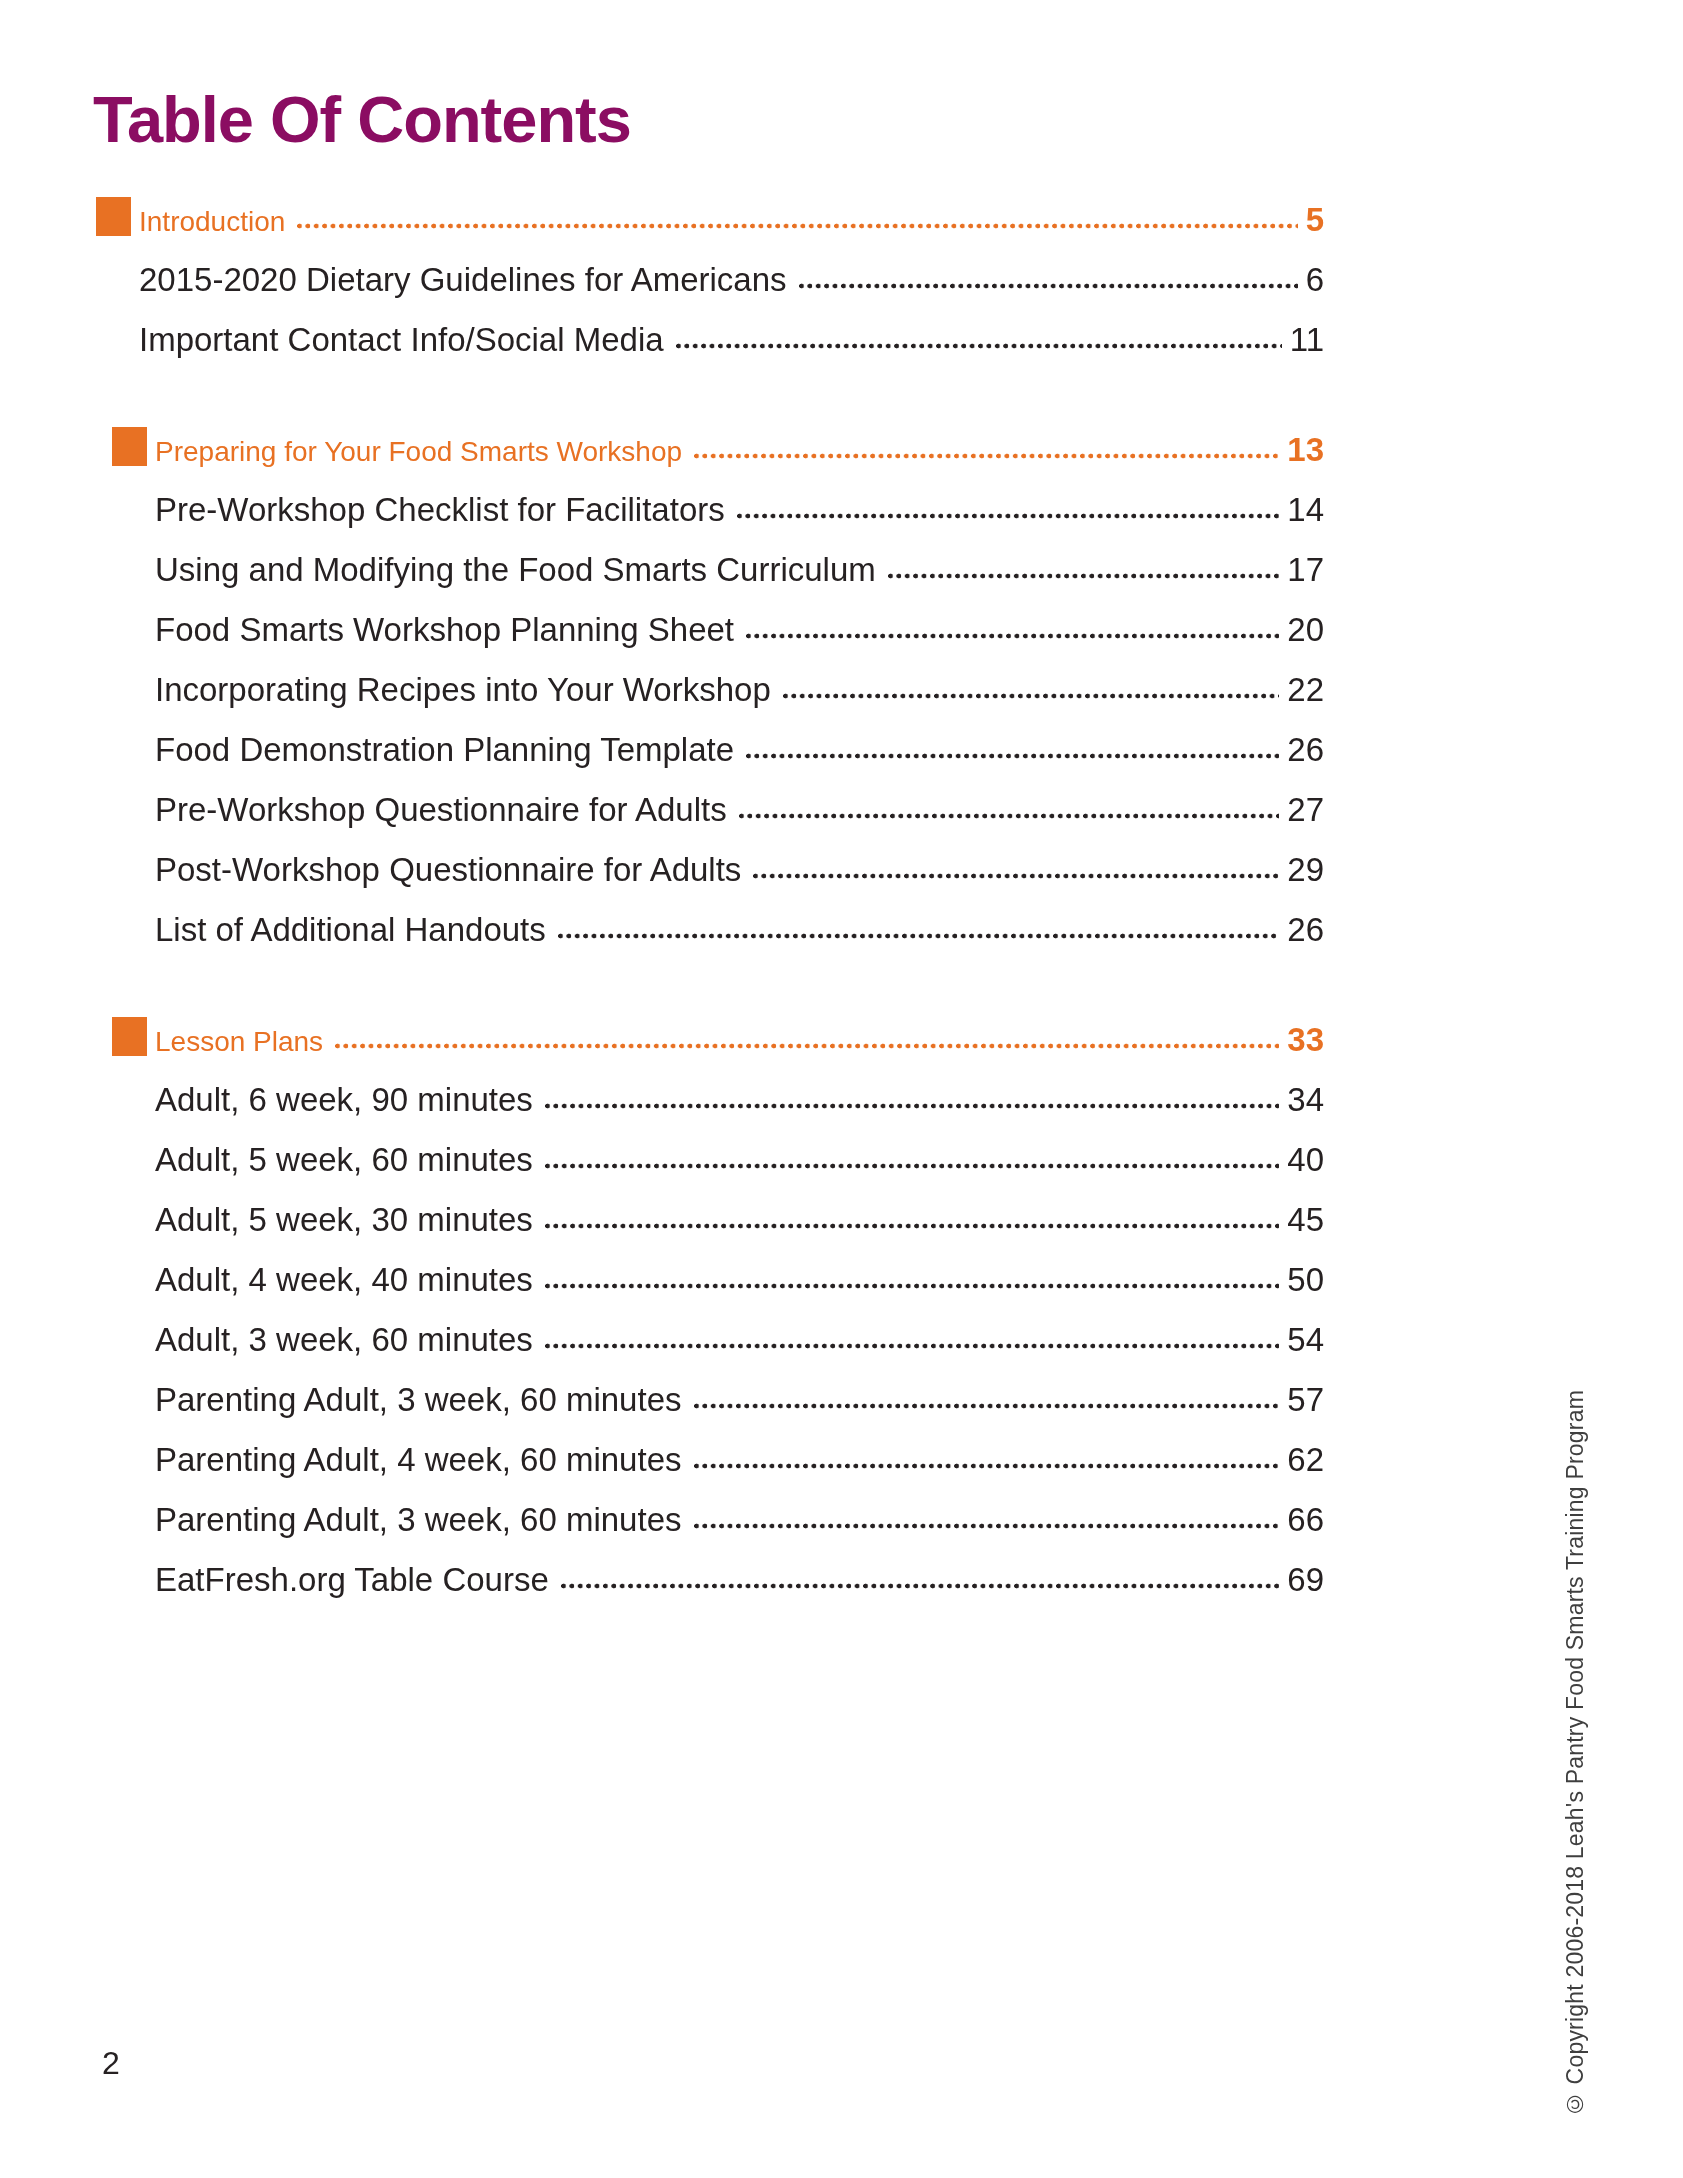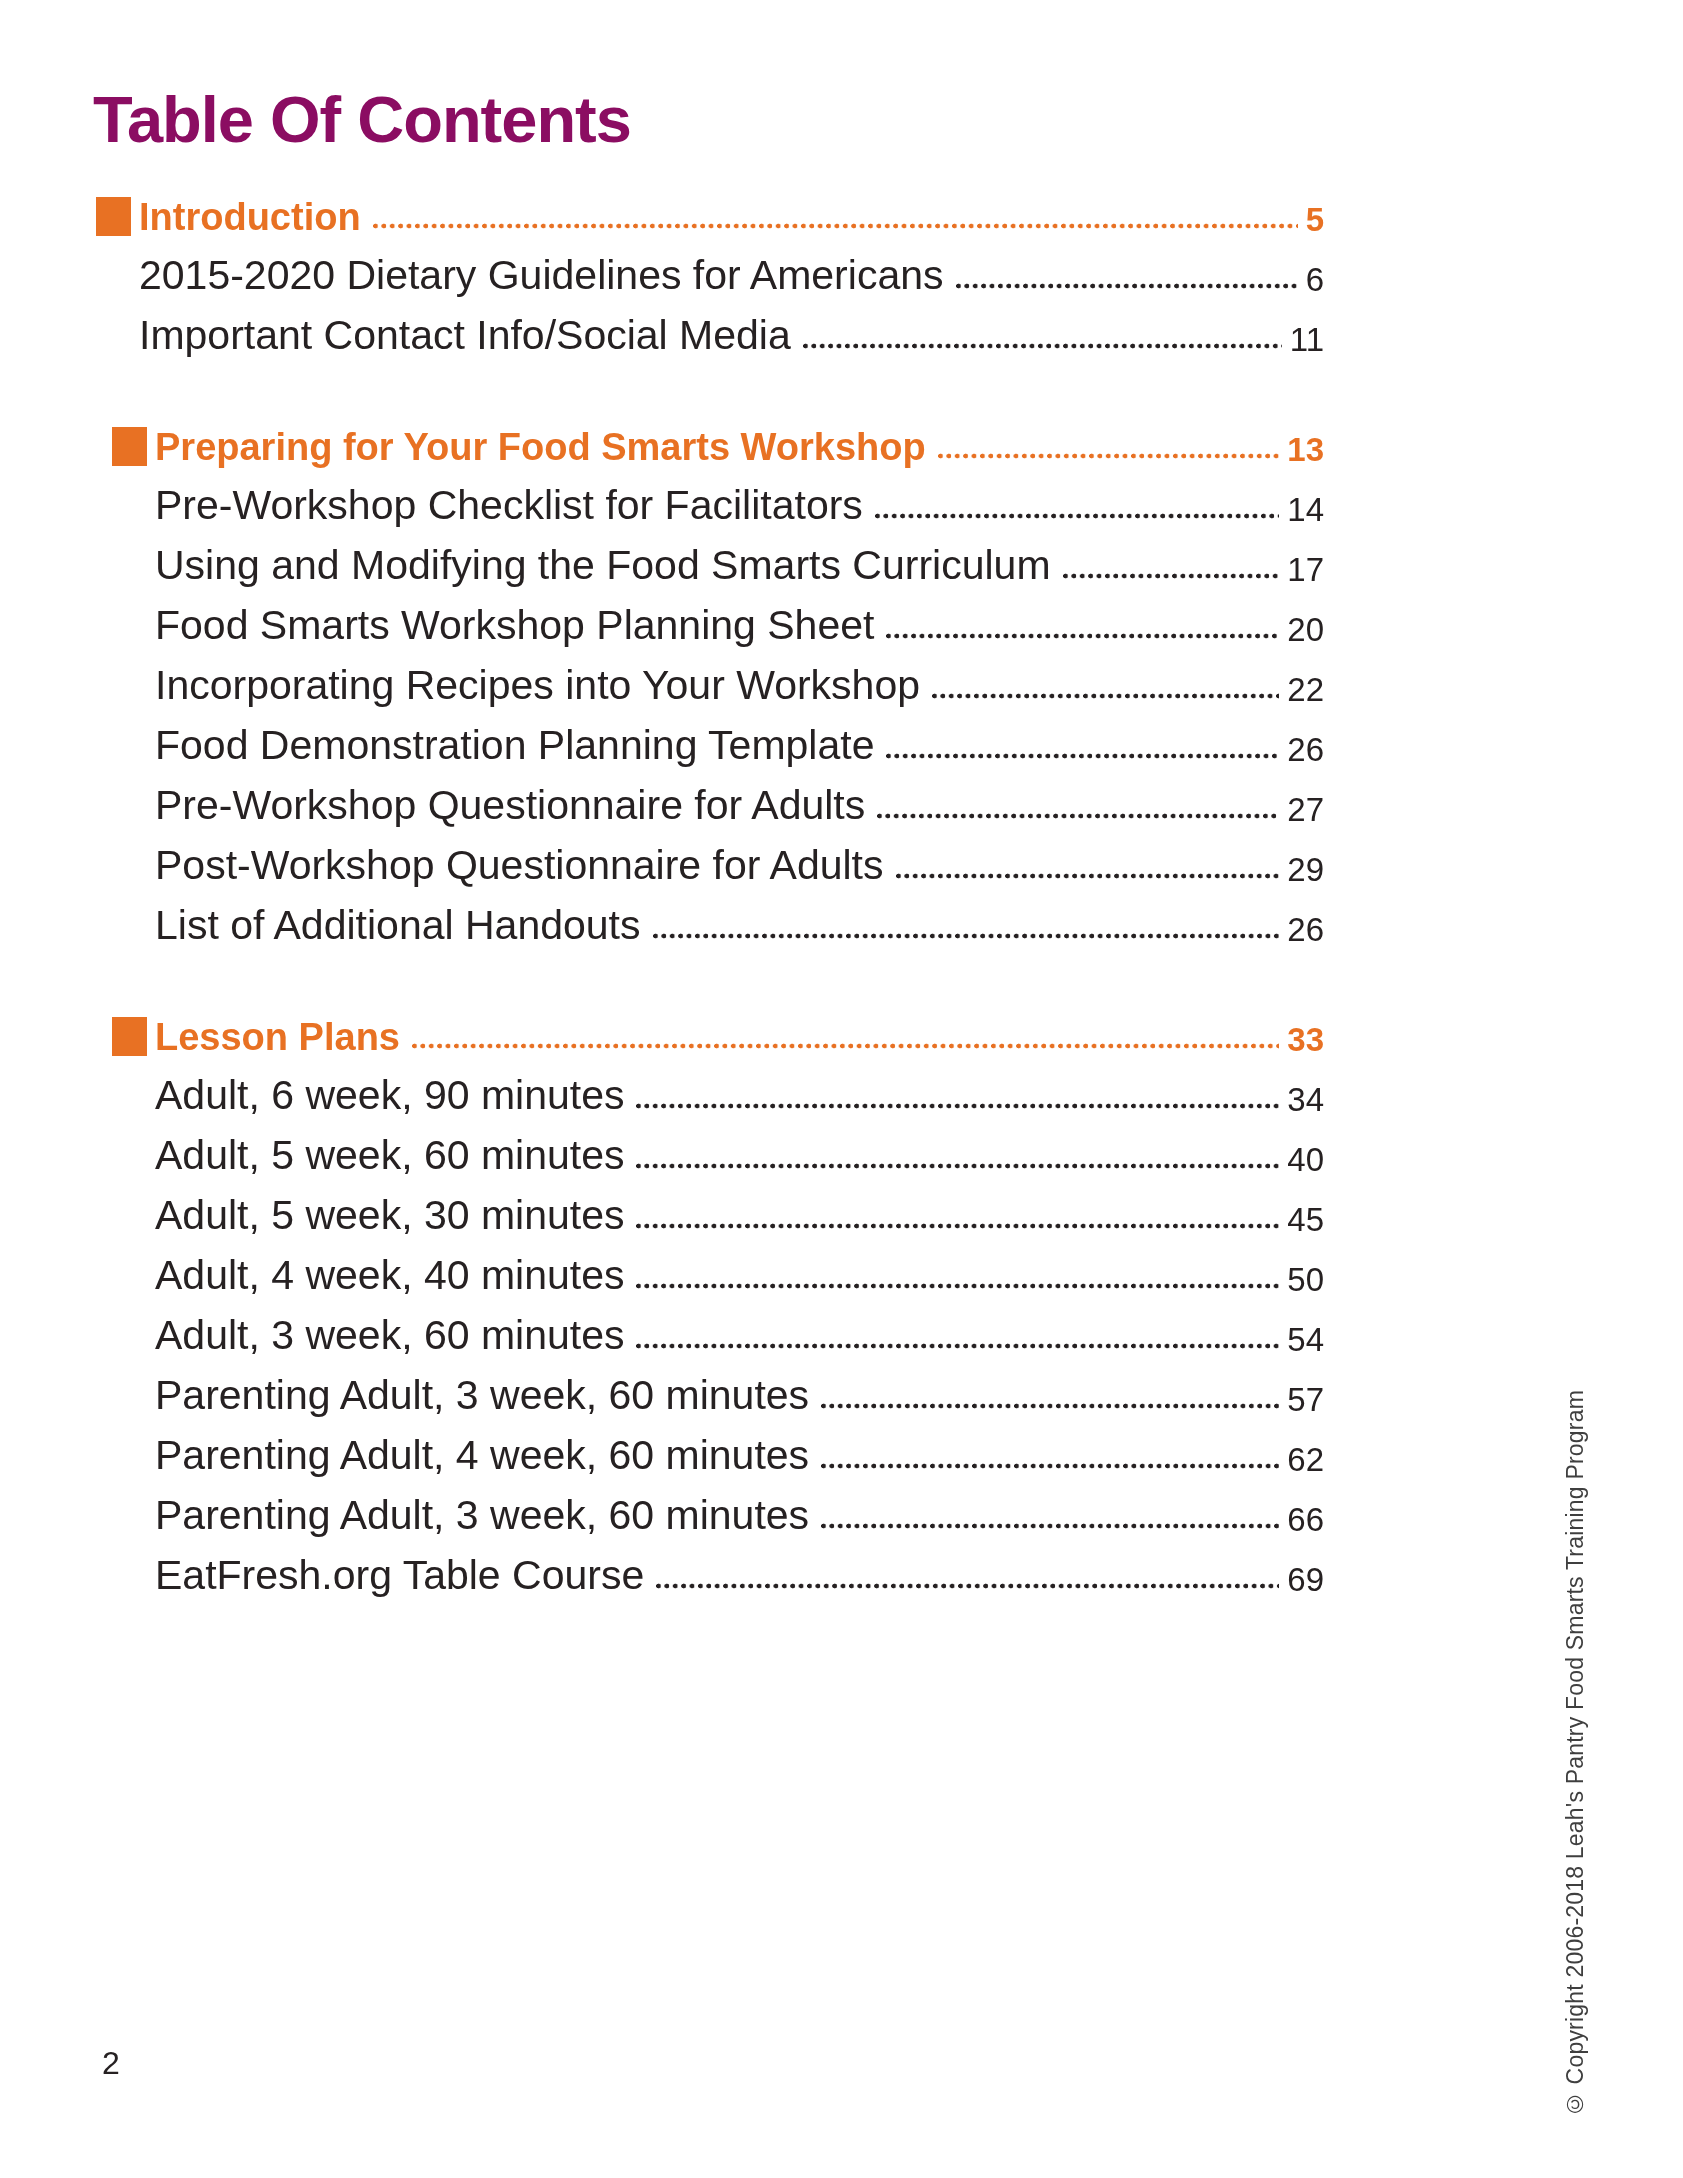--- a/index.html
+++ b/index.html
@@ -26,39 +26,39 @@
     position:absolute;left:139px;top:188px;width:1185px;
   }
   .section + .section{margin-top:50px;margin-left:16px;}
   .row{
     display:flex;align-items:flex-end;
     height:60px;
     padding-bottom:12px;box-sizing:border-box;
   }
   .row .label{
     white-space:nowrap;line-height:1;
-    font-size:41px;color:var(--ink);
+    font-size:33px;color:var(--ink);
   }
   .row .pg{
     white-space:nowrap;line-height:1;
     font-size:33px;color:var(--ink);
   }
   .dots{
     flex:1 1 auto;align-self:flex-end;
     height:6px;min-width:30px;
     margin:0 8px 7px 12px;
     background-image:radial-gradient(circle at 2.5px 3px, currentColor 2.1px, transparent 2.7px);
     background-size:8.4px 6px;
     background-repeat:repeat-x;
     background-position:left bottom;
     color:var(--ink);
   }
   .header-row{position:relative;}
   .header-row .label{
-    font-size:38px;font-weight:700;color:var(--accent);
+    font-size:28px;font-weight:400;color:var(--accent);
   }
   .header-row .pg{
     font-size:33px;font-weight:700;color:var(--accent);
   }
   .header-row .dots{color:var(--accent);}
   .bullet{
     position:absolute;left:-43px;top:9px;
     width:35px;height:39px;
     background:var(--accent);
   }

